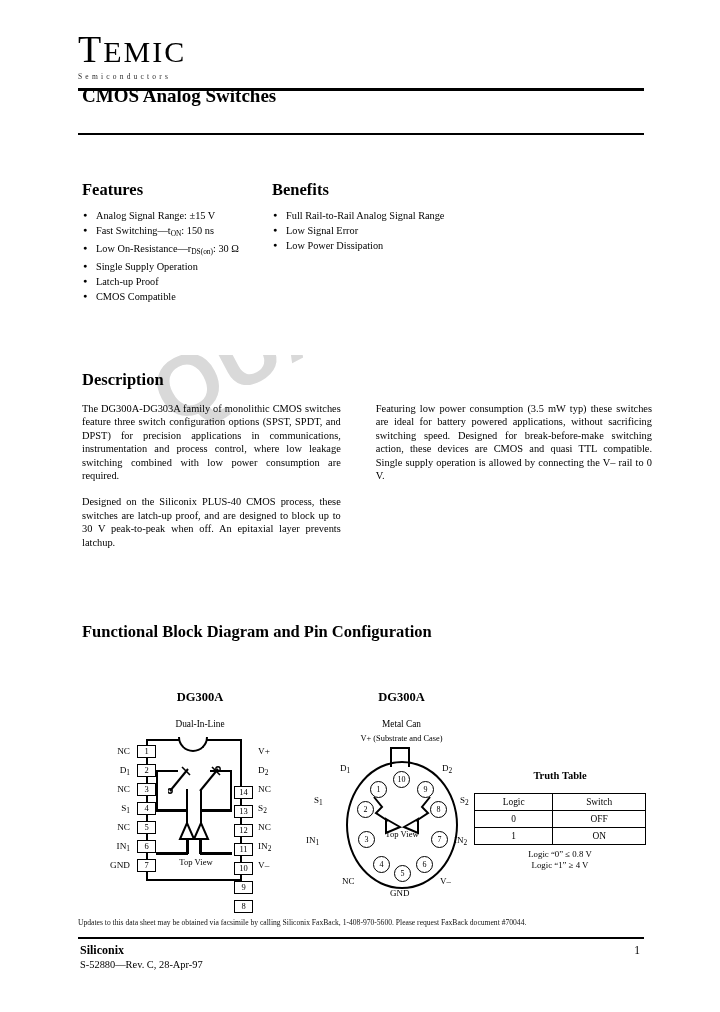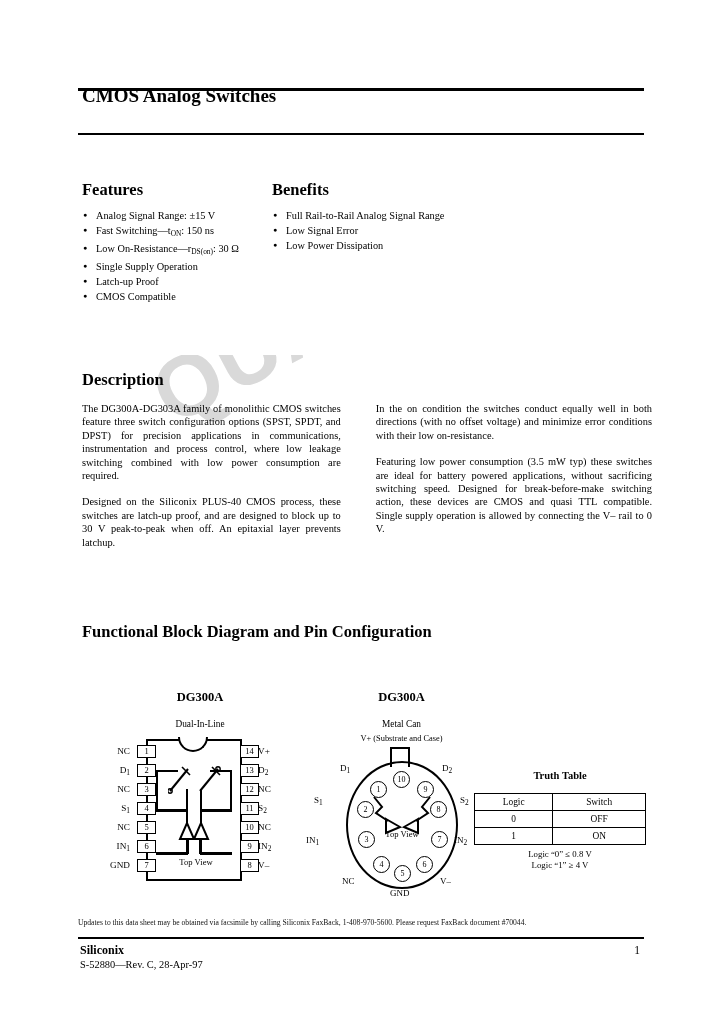--- a/index.html
+++ b/index.html
@@ -222,21 +222,21 @@
   .pin {
     position: absolute;
     width: 19px; height: 13px;
     border: 1.5px solid #000;
     background: #fff;
     font-size: 8.5px;
     line-height: 11px;
     text-align: center;
   }
   .pin.l { left: 37px; }
-  .pin.r { left: 140px; }
+  .pin.r { left: 134px; margin-top: 41px; }
   .plabel {
     position: absolute;
     font-size: 9.2px;
     line-height: 13px;
     white-space: nowrap;
   }
   .plabel.l { right: 170px; text-align: right; width: 40px; }
   .plabel.r { left: 158px; }
   .topview {
     position: absolute;
@@ -371,20 +371,26 @@
 
 <div class="page">
 
   <div class="watermark">
     <span>QUALIFIED</span>
   </div>
 
   <div class="content">
 
     <div class="hdr">
+      <div class="logo">
+        <div class="logo-main">
+          <span><span class="cap">T</span>EMIC</span>
+        </div>
+        <div class="logo-sub">Semiconductors</div>
+      </div>
     </div>
     <div class="rule-top"></div>
 
     <div class="doc-title">CMOS Analog Switches</div>
     <div class="rule-title"></div>
 
     <div class="cols">
 
       <div class="col c1">
         <h2>Features</h2>
@@ -411,21 +417,20 @@
     </div>
 
     <div class="sec-desc">
       <h2>Description</h2>
       <div class="desc-cols">
         <div class="desc-col left">
           <p>The DG300A-DG303A family of monolithic CMOS switches feature three switch configuration options (SPST, SPDT, and DPST) for precision applications in communications, instrumentation and process control, where low leakage switching combined with low power consumption are required.</p>
           <p>Designed on the Siliconix PLUS-40 CMOS process, these switches are latch-up proof, and are designed to block up to 30 V peak-to-peak when off.  An epitaxial layer prevents latchup.</p>
         </div>
         <div class="desc-col right">
-          <p>In the on condition the switches conduct equally well in both directions (with no offset voltage) and minimize error conditions with their low on-resistance.</p>
           <p>Featuring low power consumption (3.5 mW typ) these switches are ideal for battery powered applications, without sacrificing switching speed.  Designed for break-before-make switching action, these devices are CMOS and quasi TTL compatible. Single supply operation is allowed by connecting the V– rail to 0 V.</p>
         </div>
       </div>
     </div>
 
     <div class="sec-fbd">Functional Block Diagram and Pin Configuration</div>
 
     <div class="diagrams">
 
       <div class="dip-wrap">

